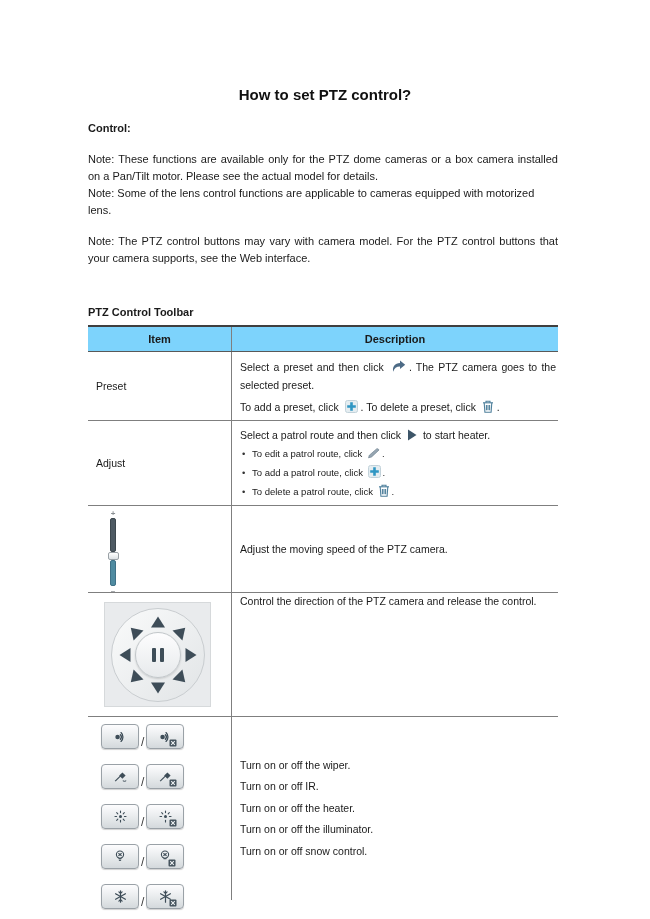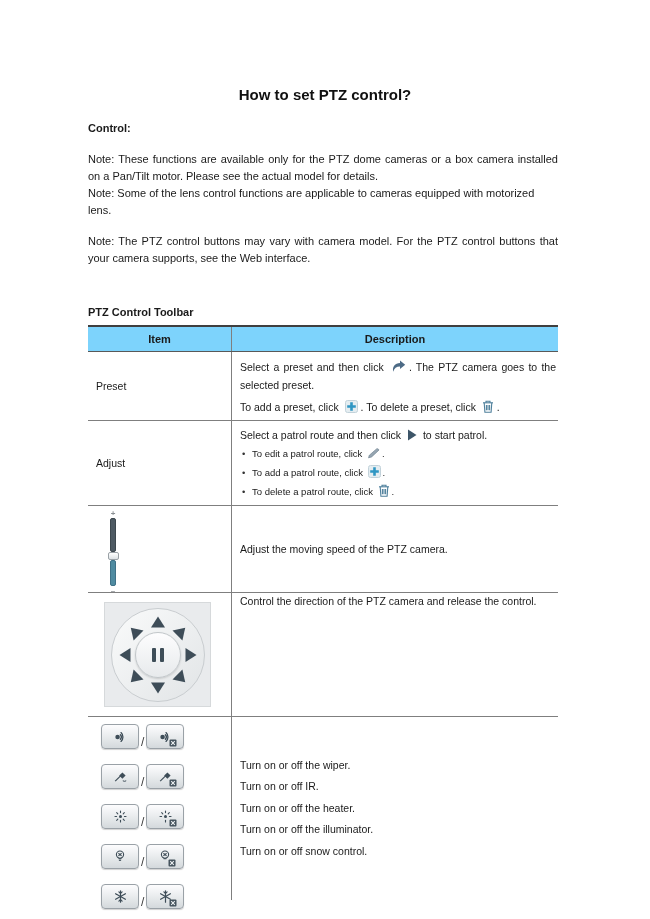--- a/index.html
+++ b/index.html
@@ -147,21 +147,21 @@
 
       <div class="trow row-patrol">
         <div class="cell item">
           <span>Adjust</span>
         </div>
         <div class="cell desc">
           <p><span>Select a patrol route and then click</span>
             <span class="ic"><svg width="10" height="12" viewBox="0 0 10 12">
                   <path d="M1 0.5 L9.5 6 L1 11.5 Z" fill="#3d5568"></path>
                 </svg></span>
-            <span>to start patrol.</span></p>
+            <span>to start heater.</span></p>
           <div class="bullet">
             <span class="bchar">•</span>
             <span><span>To edit a patrol route, click</span>
               <span class="ic small"><svg width="13" height="11" viewBox="0 0 13 11">
                     <path d="M1.5 9.8 L2.4 7.2 L9.6 0.9 C10.4 0.3 11.7 1.2 12 2 L4.6 8.9 Z" fill="#97a6b2" stroke="#6e8290" stroke-width="0.7"></path>
                   </svg></span><span>.</span></span>
           </div>
           <div class="bullet">
             <span class="bchar">•</span>
             <span><span>To add a patrol route, click</span>

